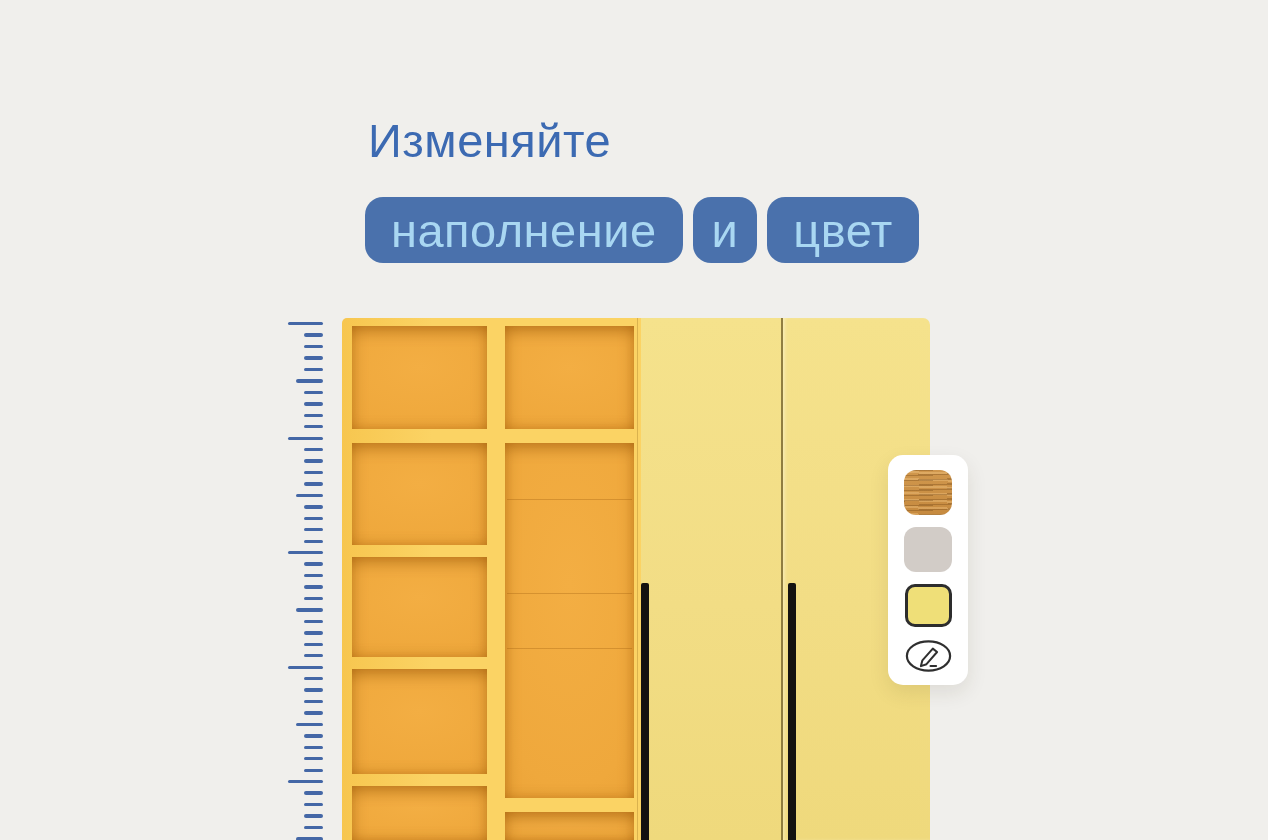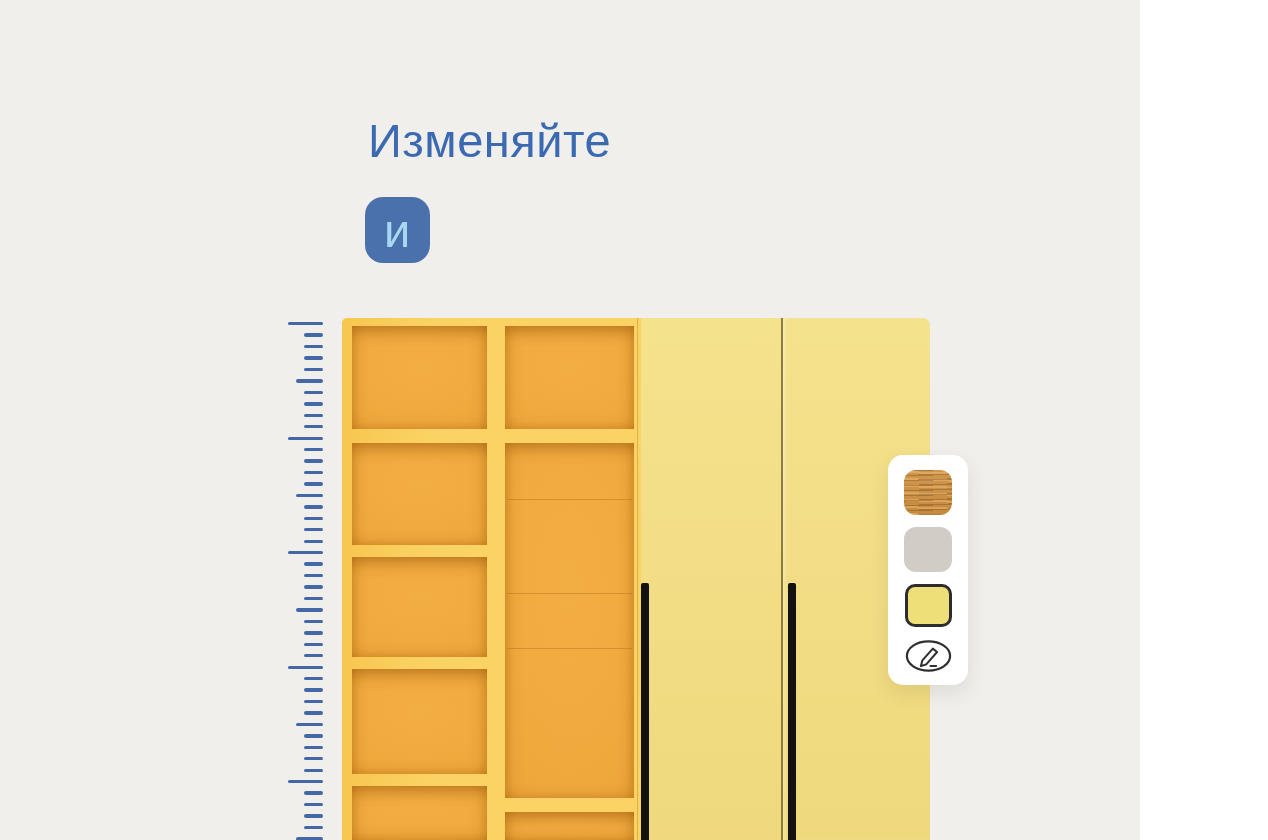--- a/index.html
+++ b/index.html
@@ -1,19 +1,19 @@
 <!DOCTYPE html>
 <html><head>
 <meta charset="utf-8">
 <style>
   html,body{margin:0;padding:0;}
   body{font-family:"Liberation Sans","DejaVu Sans",sans-serif;}
   .stage{
     position:relative;
-    width:1140px;height:840px;
+    width:1268px;height:840px;
     background:var(--background,#f0efec);
     overflow:hidden;
   }
 
   
   .headline-row{position:absolute;display:flex;align-items:center;}
   .row1{left:368px;top:108px;gap:13px;height:64px;}
   .row2{left:365px;top:197px;gap:10px;height:66px;}
   .headline-plain{
     font-size:47px;font-weight:300;letter-spacing:.5px;
@@ -108,21 +108,23 @@
 </style>
 </head>
 <body>
 
 <div class="stage" style="--background: #f0efec; --headline_text: #3c6ab2; --badge_bg: #4a71ac; --badge_text: #a9d7f2; --ruler_tick: #4467a6; --shelf_frame: #fbd364; --shelf_interior: #f3ae43; --door: #f2dd85; --handle: #141210; --panel_bg: #ffffff; --swatch_selected_border: #2d2d2d; --icon_stroke: #2f2f2f;">
 
   <div class="headline-row row1">
     <span class="headline-plain">Изменяйте</span>
   </div>
   <div class="headline-row row2">
+    <span class="badge">наполнение</span>
     <span class="badge small">и</span>
+    <span class="badge">цвет</span>
   </div>
 
   <div class="ruler">
       <div class="tick long" style="top: 0px;"></div>
       <div class="tick short" style="top: 11.45px;"></div>
       <div class="tick short" style="top: 22.9px;"></div>
       <div class="tick short" style="top: 34.35px;"></div>
       <div class="tick short" style="top: 45.8px;"></div>
       <div class="tick medium" style="top: 57.25px;"></div>
       <div class="tick short" style="top: 68.7px;"></div>

